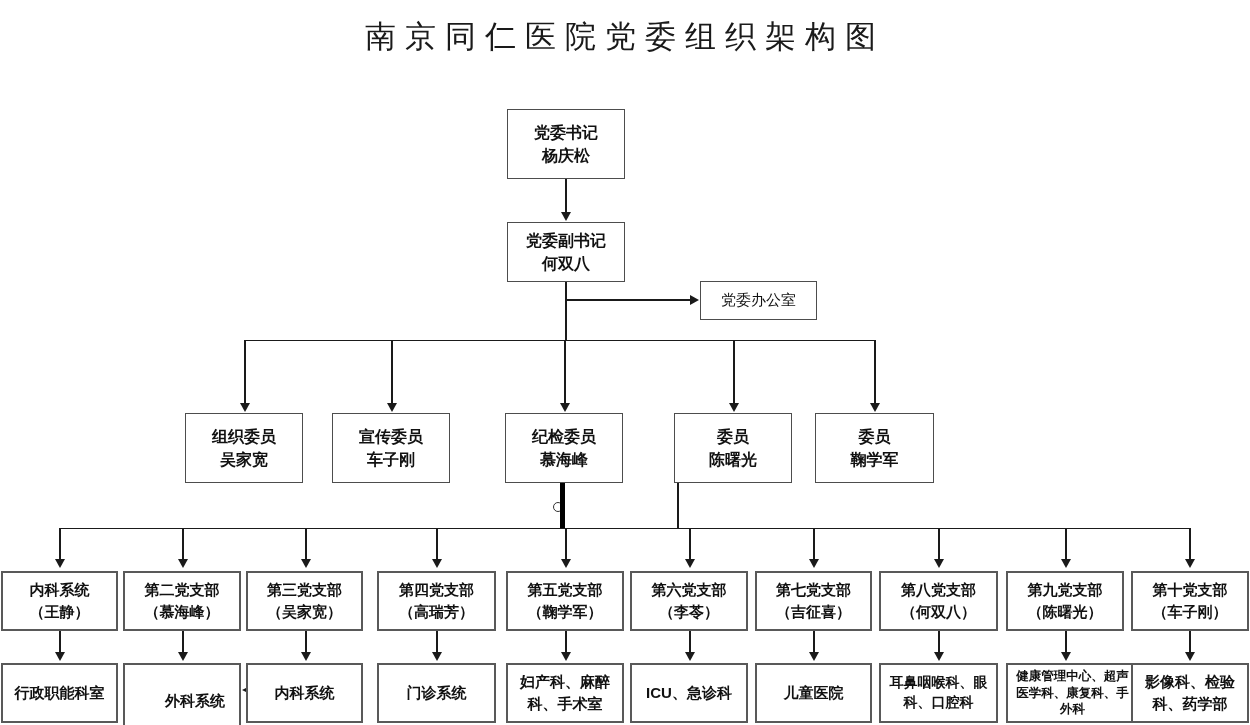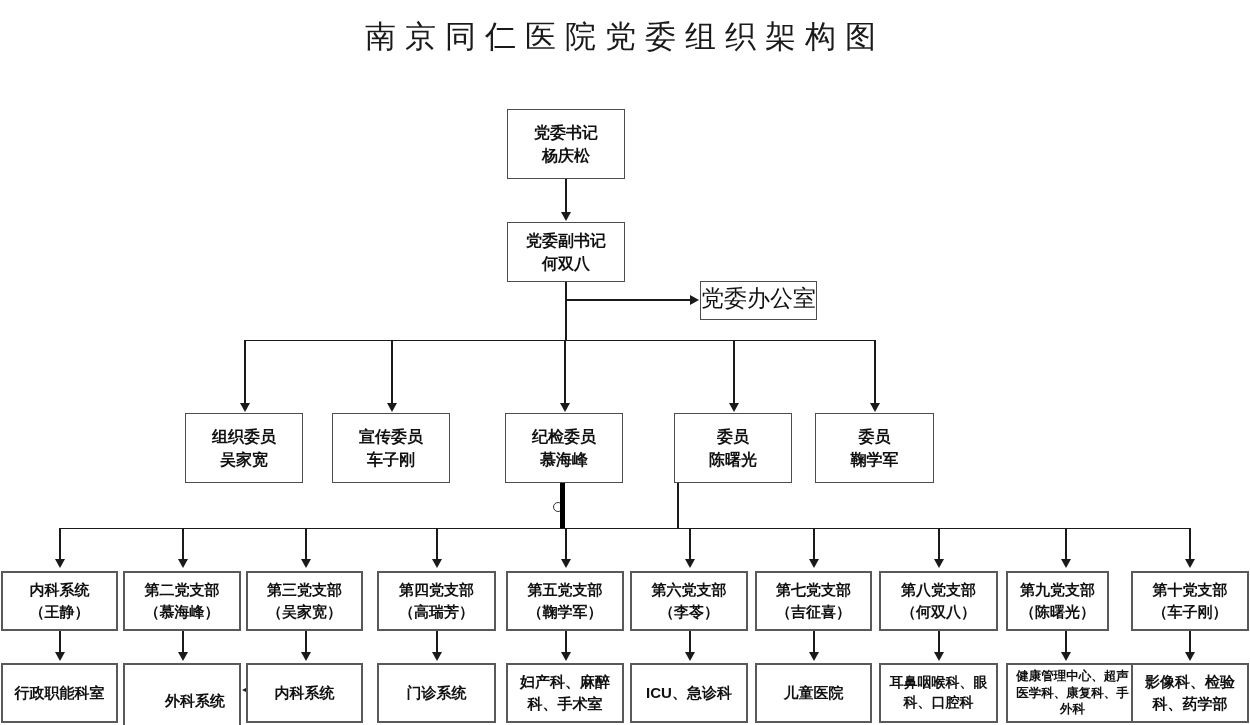--- a/index.html
+++ b/index.html
@@ -14,21 +14,21 @@
   }
   .box{
     position:absolute;box-sizing:border-box;background:#ffffff;
     border:1px solid #4d4d4d;display:flex;flex-direction:column;
     align-items:center;justify-content:center;text-align:center;
     font-weight:bold;line-height:1.45;font-size:16px;
   }
   .box.heavy{border-width:2px;border-color:#595959;}
   .box span{display:block;white-space:nowrap;}
   .box .wrap{white-space:normal;padding:0 3px;}
-  .office{font-weight:normal;font-family:Liberation Mono, monospace;font-size:23px;}
+  .office{font-weight:normal;font-family:Liberation Serif, serif;font-size:15px;}
   .hline,.vline{position:absolute;background:#1a1a1a;}
   .hline{height:1.5px;}
   .vline{width:1.5px;}
   .thickline{position:absolute;background:#000000;width:4.5px;}
   .arr-down{position:absolute;width:0;height:0;
     border-left:5px solid transparent;border-right:5px solid transparent;
     border-top:9.5px solid #1a1a1a;}
   .arr-right{position:absolute;width:0;height:0;
     border-top:5px solid transparent;border-bottom:5px solid transparent;
     border-left:9.5px solid #1a1a1a;}
@@ -154,21 +154,21 @@
     <span>（李苓）</span>
   </div>
   <div class="box heavy fs15" style="left:755px;top:571px;width:117px;height:60px;">
     <span>第七党支部</span>
     <span>（吉征喜）</span>
   </div>
   <div class="box heavy fs15" style="left:879px;top:571px;width:119px;height:60px;">
     <span>第八党支部</span>
     <span>（何双八）</span>
   </div>
-  <div class="box heavy fs15" style="left:1006px;top:571px;width:103px;height:60px;">
+  <div class="box heavy fs15" style="left:1006px;top:571px;width:118px;height:60px;">
     <span>第九党支部</span>
     <span>（陈曙光）</span>
   </div>
   <div class="box heavy fs15" style="left:1131px;top:571px;width:118px;height:60px;">
     <span>第十党支部</span>
     <span>（车子刚）</span>
   </div>
 
   <div class="vline" style="left:59px;top:631px;height:21px;"></div>
   <div class="vline" style="left:182px;top:631px;height:21px;"></div>

